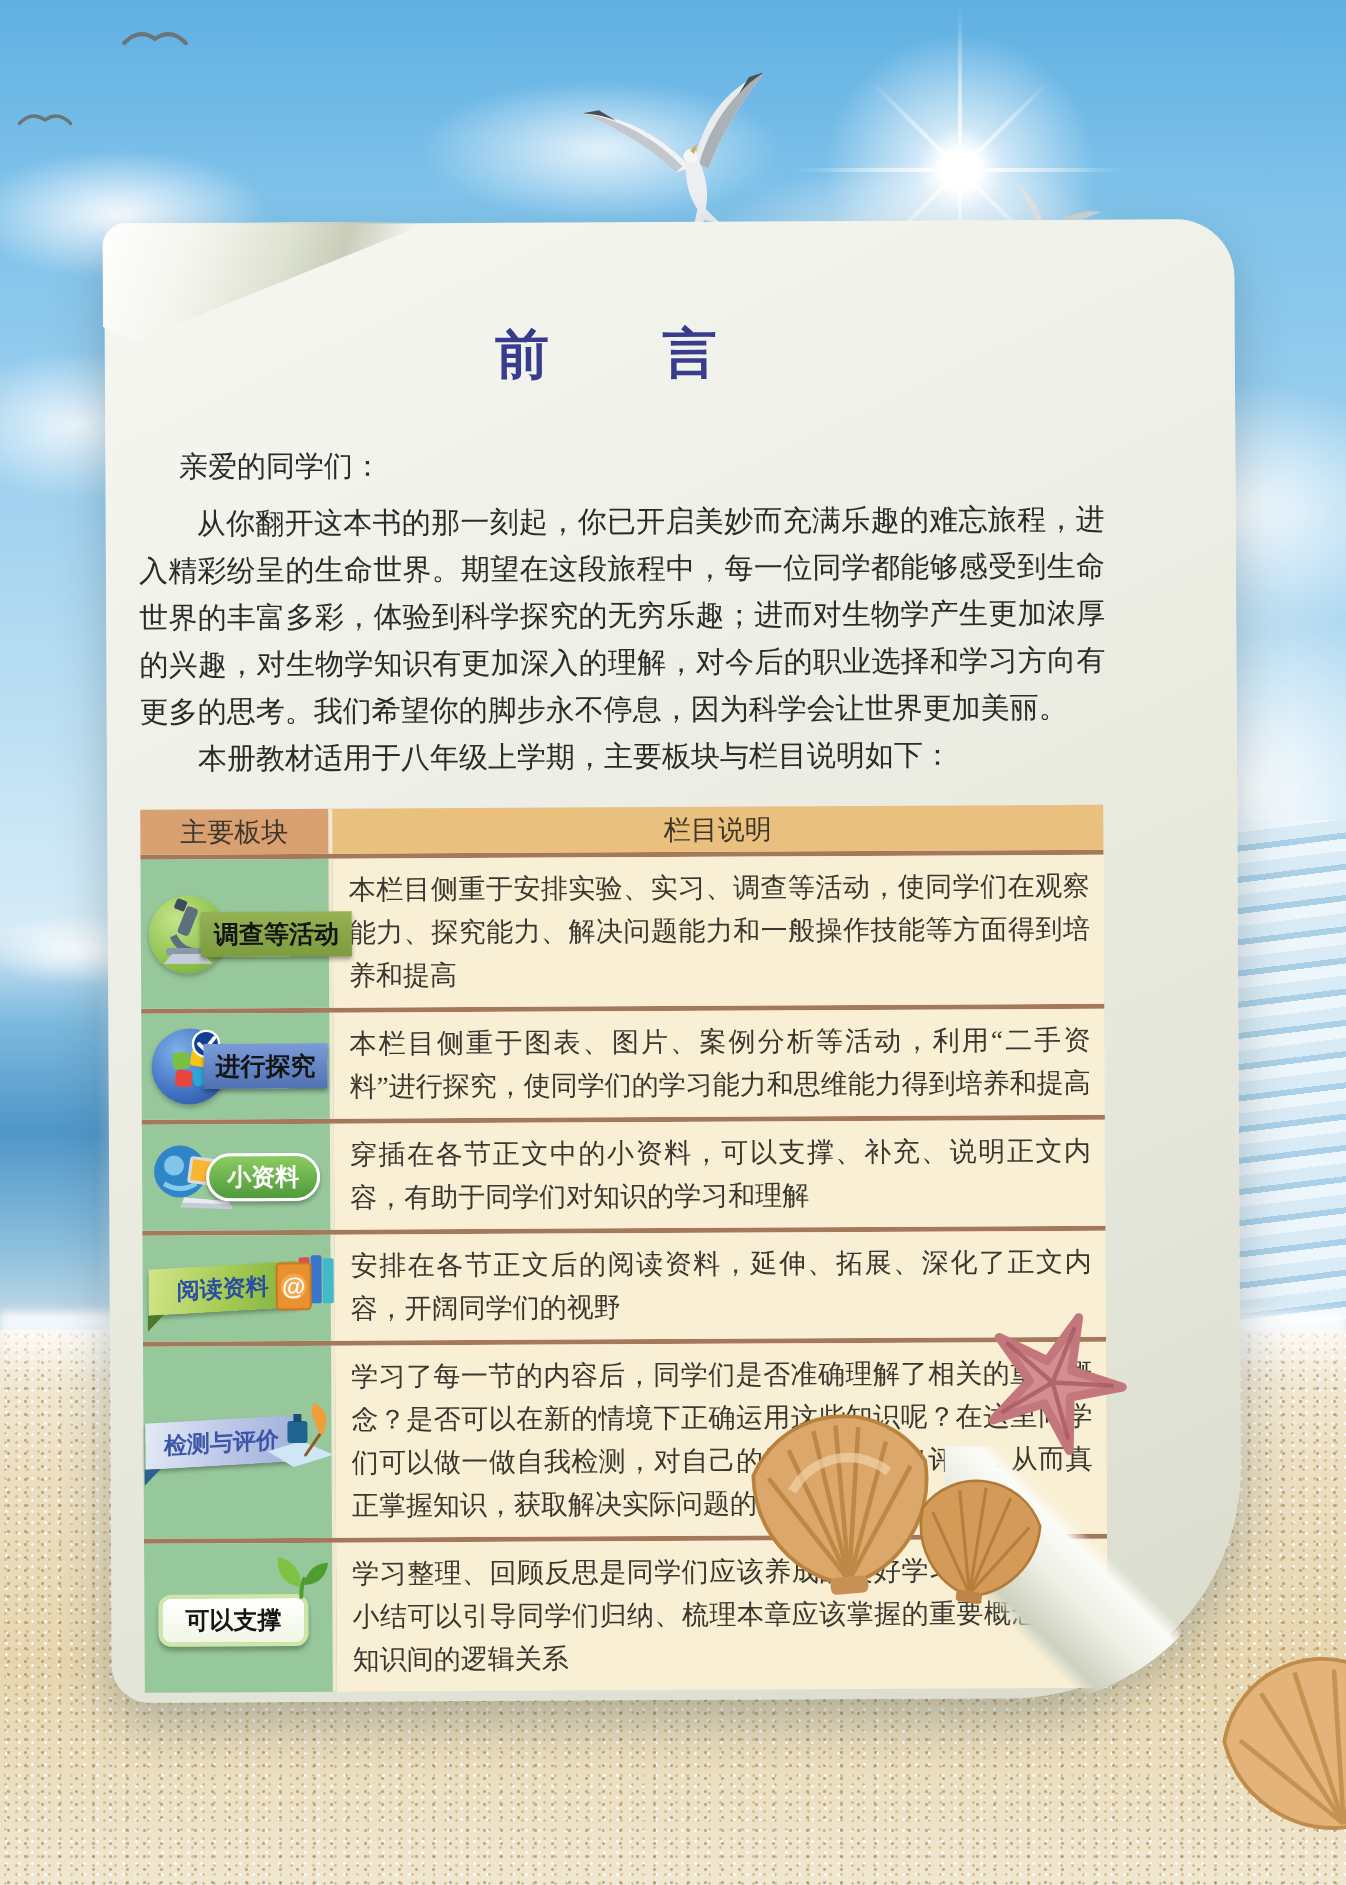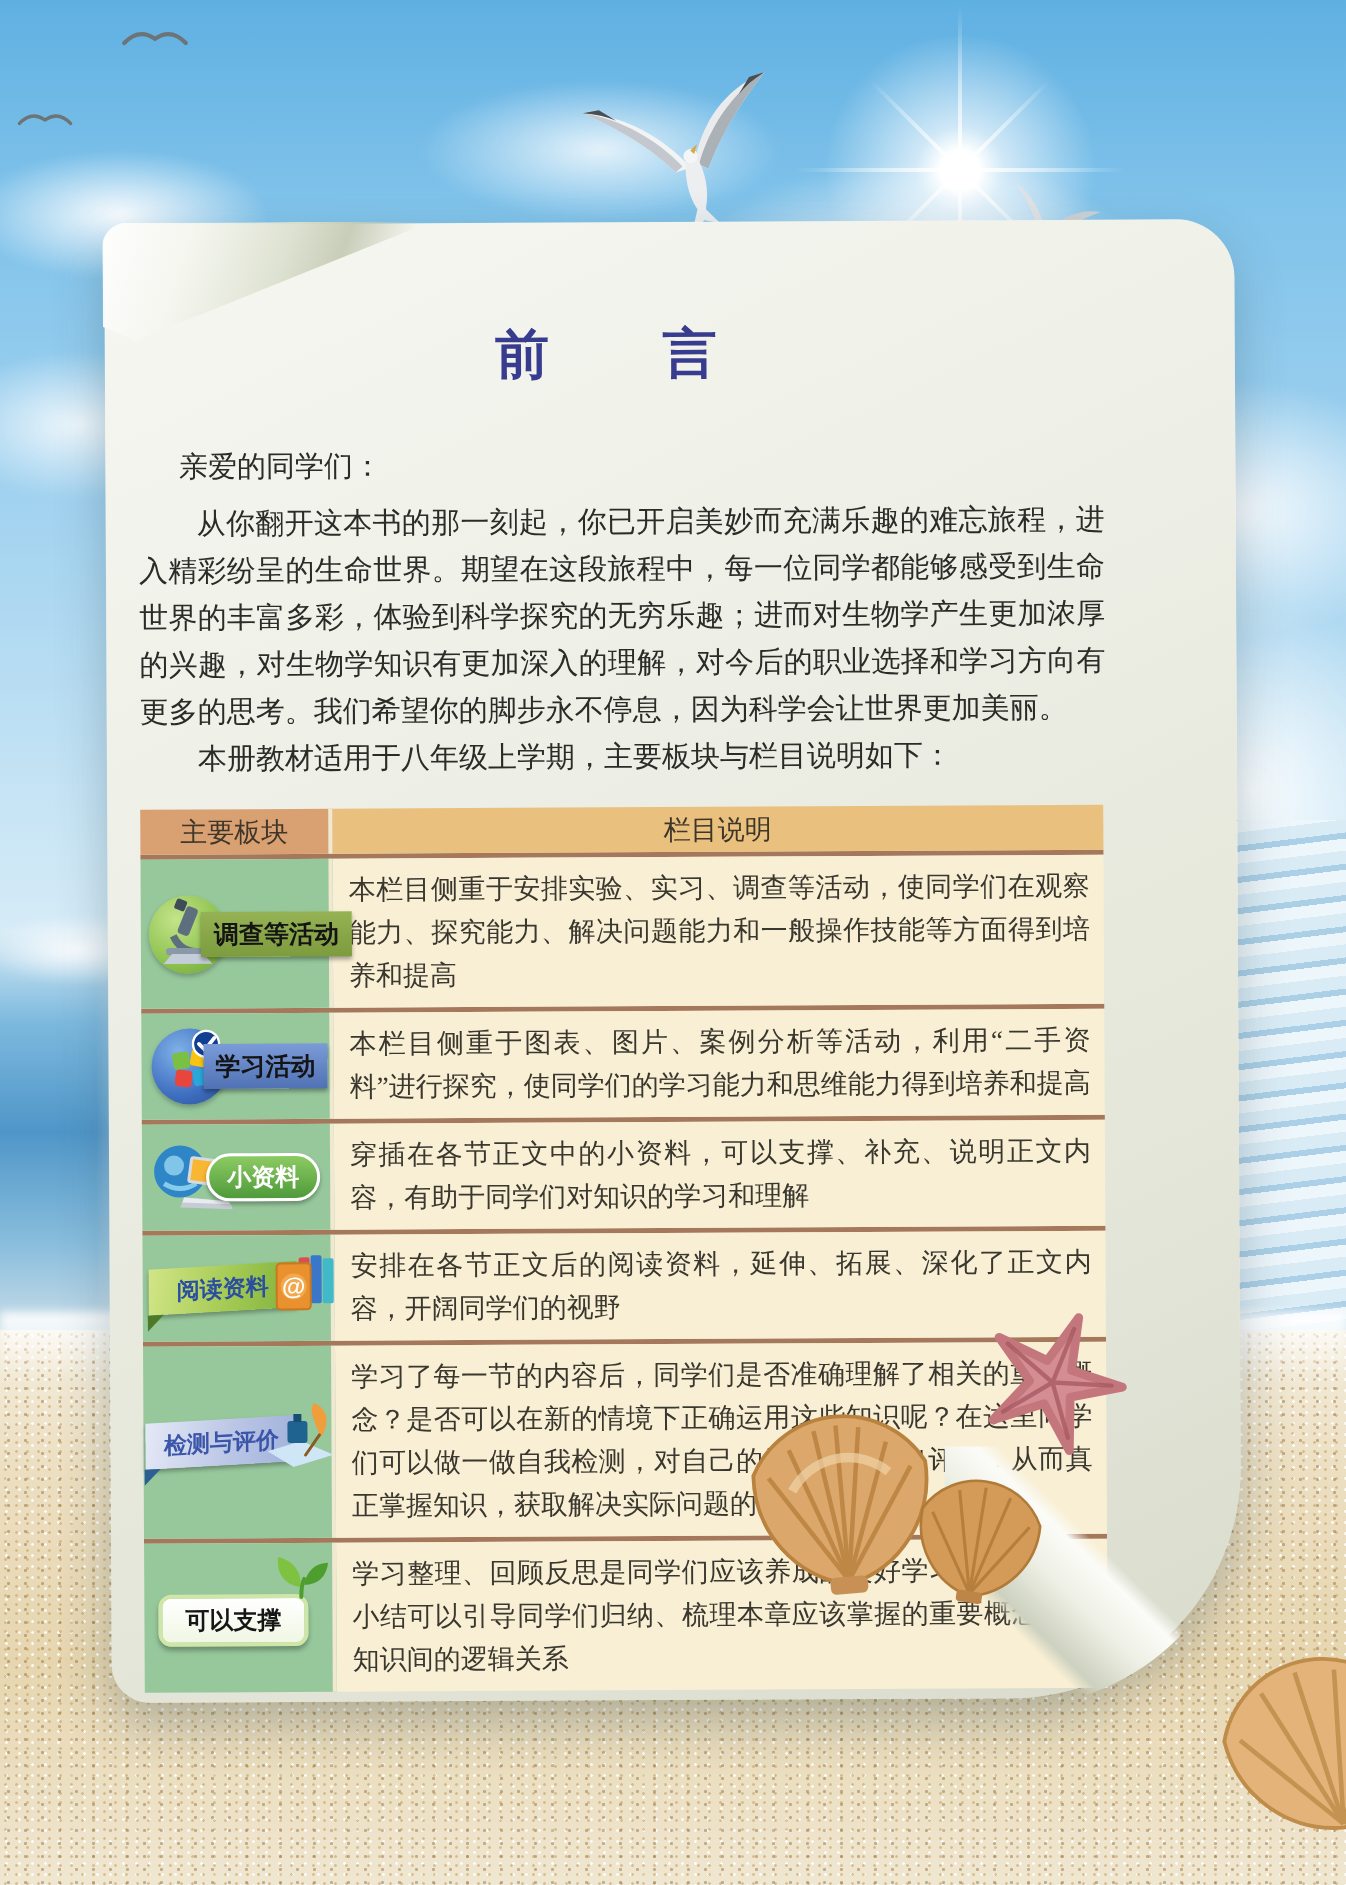--- a/index.html
+++ b/index.html
@@ -263,21 +263,21 @@
               <div class="icon-circle circ-blue">
                 <svg viewBox="0 0 64 64" width="76" height="76">
                   <rect x="18" y="20" width="14" height="14" rx="3" fill="#7ac143" transform="rotate(-8 25 27)"></rect>
                   <rect x="33" y="18" width="14" height="14" rx="3" fill="#f9c411" transform="rotate(10 40 25)"></rect>
                   <rect x="20" y="35" width="14" height="14" rx="3" fill="#e8453c" transform="rotate(6 27 42)"></rect>
                   <rect x="35" y="34" width="14" height="14" rx="3" fill="#28a7d8" transform="rotate(-8 42 41)"></rect>
                   <circle cx="46" cy="13" r="11" fill="#123f91" stroke="#fff" stroke-width="2"></circle>
                   <polyline points="40,13 45,18 53,8" fill="none" stroke="#fff" stroke-width="3.2" stroke-linecap="round" stroke-linejoin="round"></polyline>
                 </svg>
               </div>
-              <div class="tag-blue">学习活动</div>
+              <div class="tag-blue">进行探究</div>
             </div>
           </div>
           <div class="cell-right">
             <p class="desc">本栏目侧重于图表、图片、案例分析等活动，利用“二手资料”进行探究，使同学们的学习能力和思维能力得到培养和提高</p>
           </div>
         </div>
         <div class="hr-line"></div>
 
         <div class="trow row-h3">
           <div class="cell-left">

